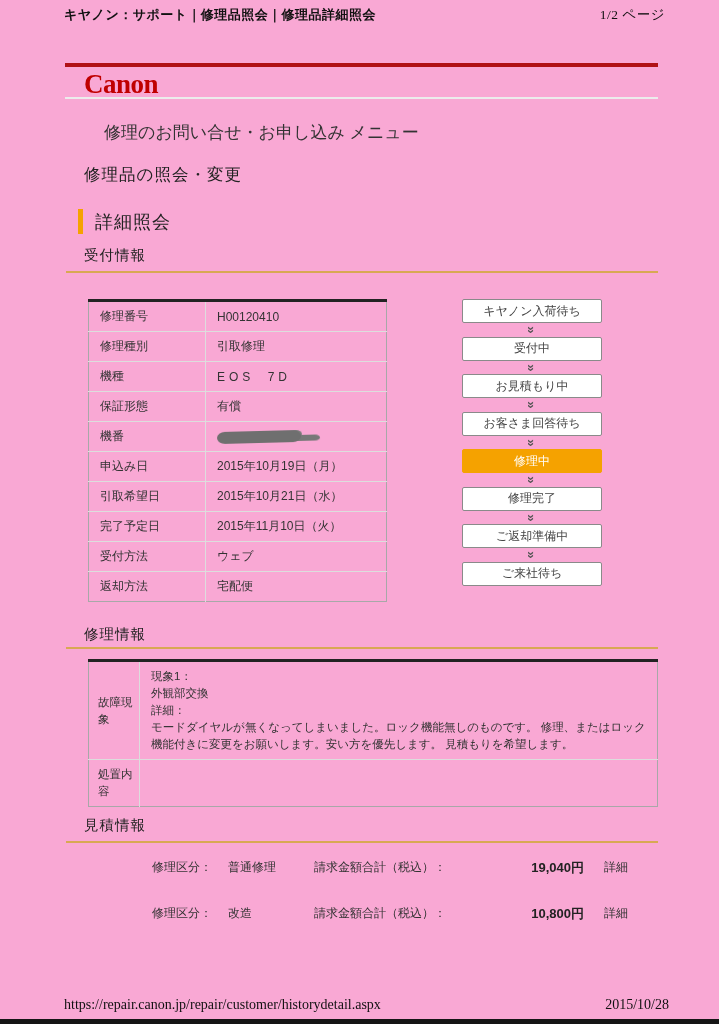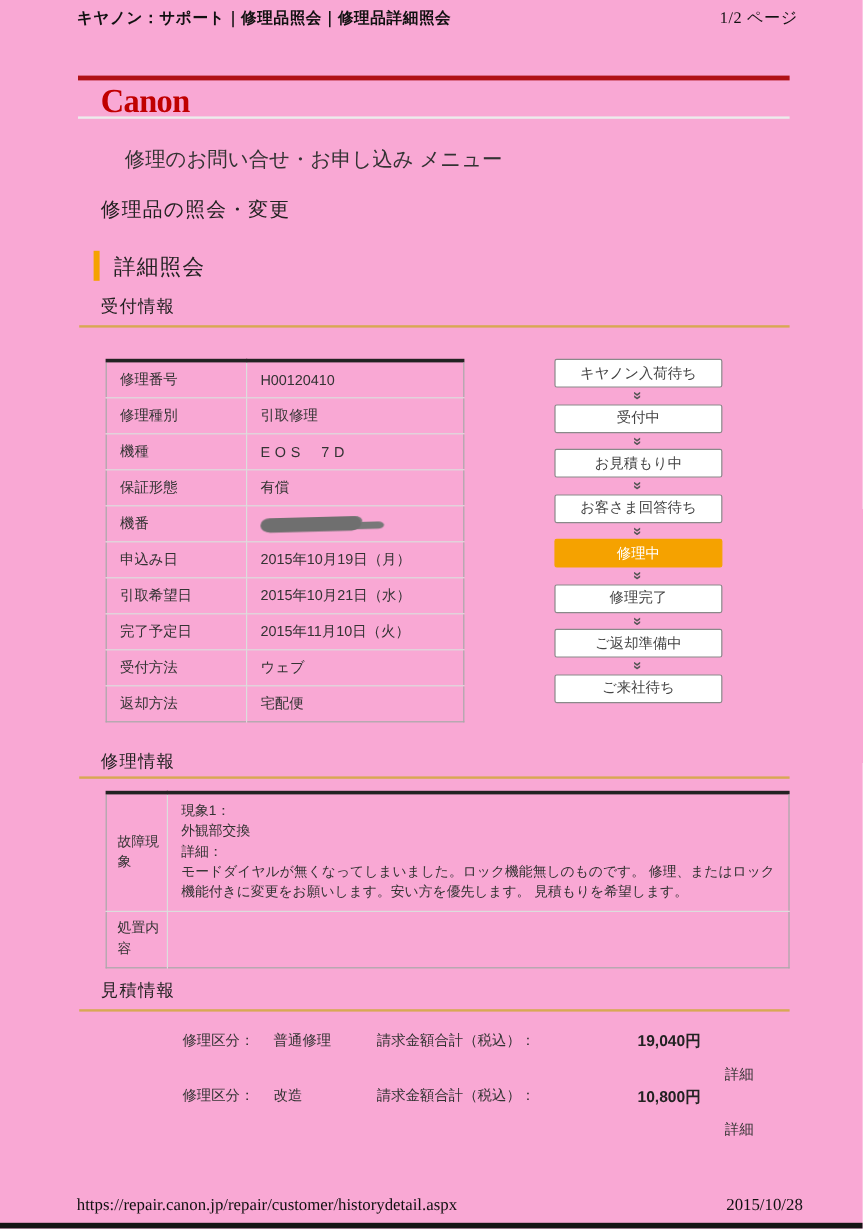--- a/index.html
+++ b/index.html
@@ -85,21 +85,21 @@
   .repair-table tr:last-child td{border-bottom:none;}
   .repair-table td.lbl{width:36px;border-right:1px solid #ddd;padding:6px 5px 6px 9px;}
   .repair-table td.empty-val{height:18px;}
   
   .estimate-rows{position:absolute;top:859px;left:88px;width:570px;}
   .estimate-row{display:flex;align-items:flex-start;height:20px;margin-bottom:26px;font-size:12px;color:#333;}
   .est-c1{margin-left:64px;width:76px;}
   .est-c2{width:86px;}
   .est-c3{width:170px;}
   .est-amount{width:100px;text-align:right;font-weight:bold;font-size:13px;color:#222;}
-  .est-detail{margin-left:20px;margin-top:28px;}
+  .est-detail{margin-left:20px;}
 </style>
 </head>
 <body>
 
 <div class="page">
 
   <div class="print-header">
     <span>キヤノン：サポート｜修理品照会｜修理品詳細照会</span>
     <span class="pageno">1/2 ページ</span>
   </div>

